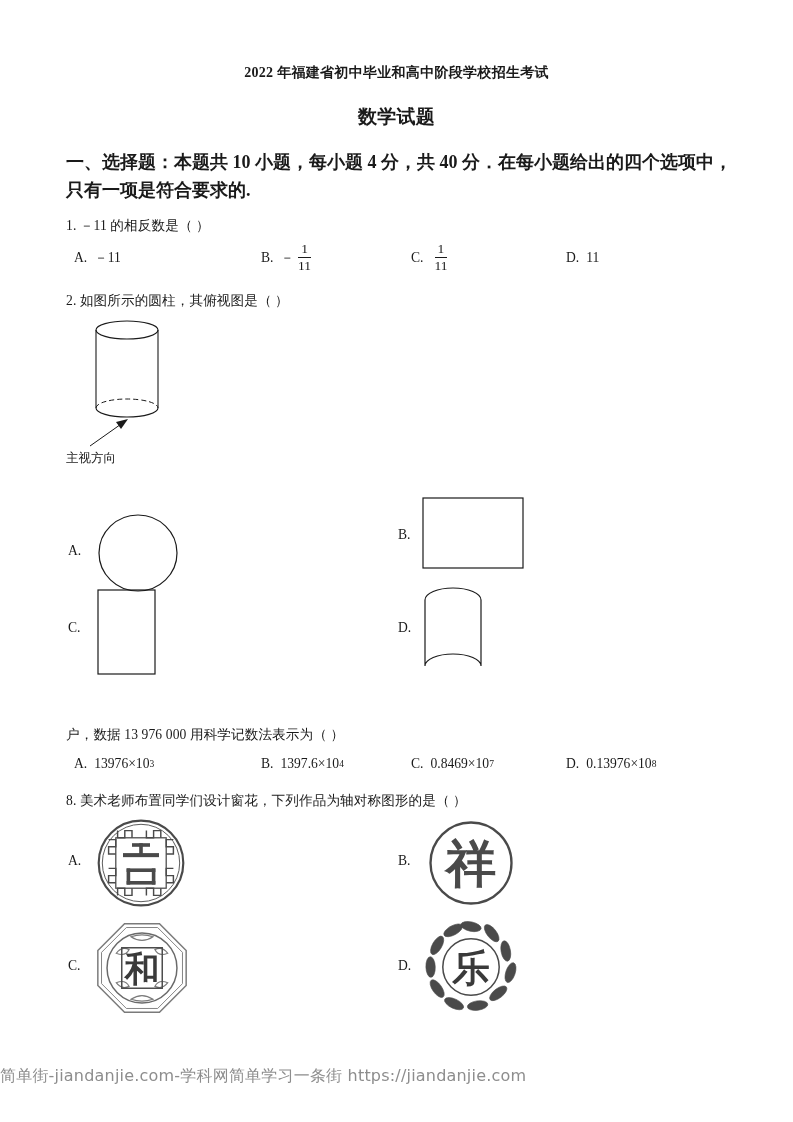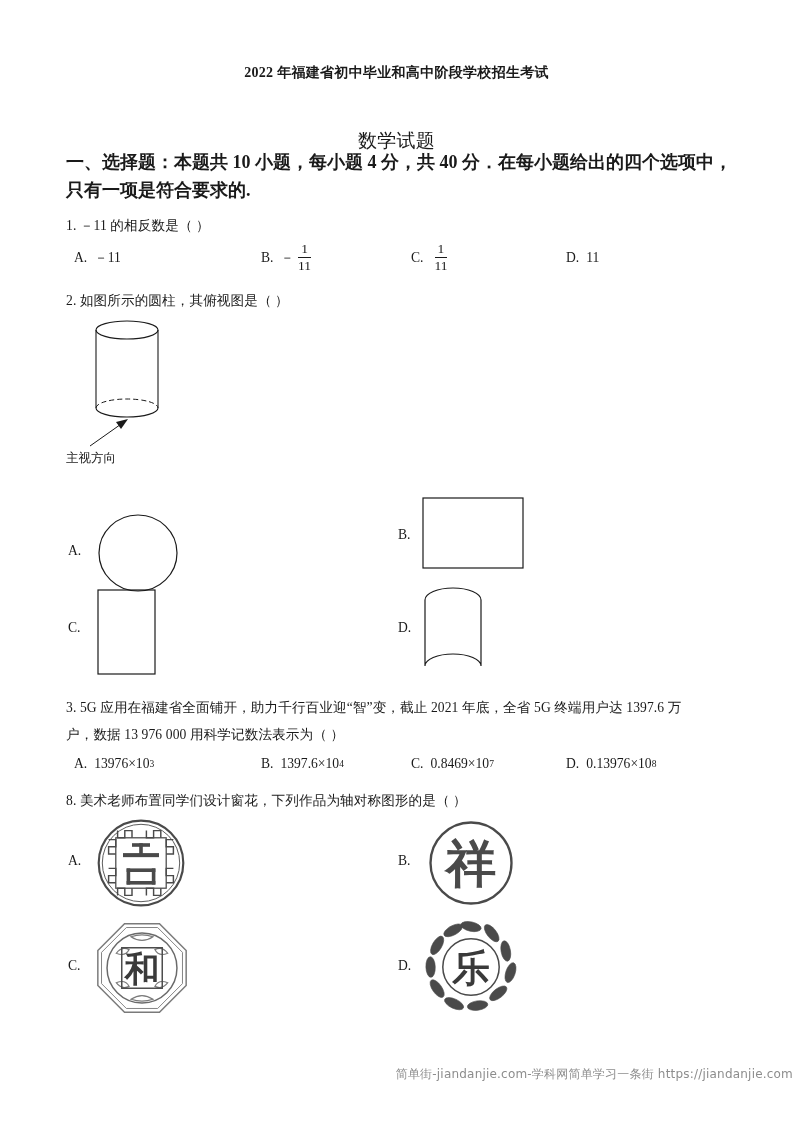--- a/index.html
+++ b/index.html
@@ -31,23 +31,22 @@
     font-weight: bold;
     letter-spacing: 0.3px;
     font-family: "Liberation Serif", "DejaVu Serif", serif;
   }
   .title-sub {
     position: absolute;
     left: 0; top: 104px;
     width: 793px;
     text-align: center;
     font-size: 19px;
-    font-weight: normal;
+    font-weight: bold;
     letter-spacing: 0.3px;
-    margin-top: 24px;
   }
   
   .instruction {
     position: absolute;
     left: 66px; top: 148px;
     width: 666px;
     font-size: 18px;
     font-weight: bold;
     line-height: 28px;
     text-align: justify;
@@ -109,22 +108,22 @@
     font-size: 13.6px;
   }
   .cn-glyph {
     font-family: "DejaVu Sans", "Liberation Sans", sans-serif;
   }
   
   .footer {
     position: absolute;
     left: 0; top: 1066px;
     width: 793px;
-    text-align: right;
-    font-size: 12px;
+    text-align: left;
+    font-size: 16px;
     color: #8d8d8d;
     font-family: "DejaVu Sans", "Liberation Sans", sans-serif;
     letter-spacing: 0.2px;
   }
 </style>
 </head>
 <body>
 
 <div class="page">
 
@@ -202,21 +201,20 @@
     </svg>
   </div>
 
   <div class="shape-label" style="left:398px; top:620px;">D.</div>
   <div class="fig" style="left:422px; top:586px;">
     <svg width="70" height="96" viewBox="0 0 70 96">
       <path d="M3,14 A28,12 0 0 1 59,14 L59,80 A28,12 0 0 0 3,80 Z" fill="none" stroke="#1a1a1a" stroke-width="1.2"></path>
     </svg>
   </div>
 
-  <div class="q-stem" style="left:66px; top:694px; width:672px;">3. 5G 应用在福建省全面铺开，助力千行百业迎“智”变，截止 2021 年底，全省 5G 终端用户达 1397.6 万</div>
   <div class="q-stem" style="left:66px; top:721px; width:672px;">户，数据 13 976 000 用科学记数法表示为（        ）</div>
 
   <div class="opt-row" style="left:66px; top:749px;">
     <div class="opt opt-a">
       <span class="lbl">A.</span>
       <span>13976×10</span>
         <span class="sup">3</span>
     </div>
     <div class="opt opt-b">
       <span class="lbl">B.</span>

